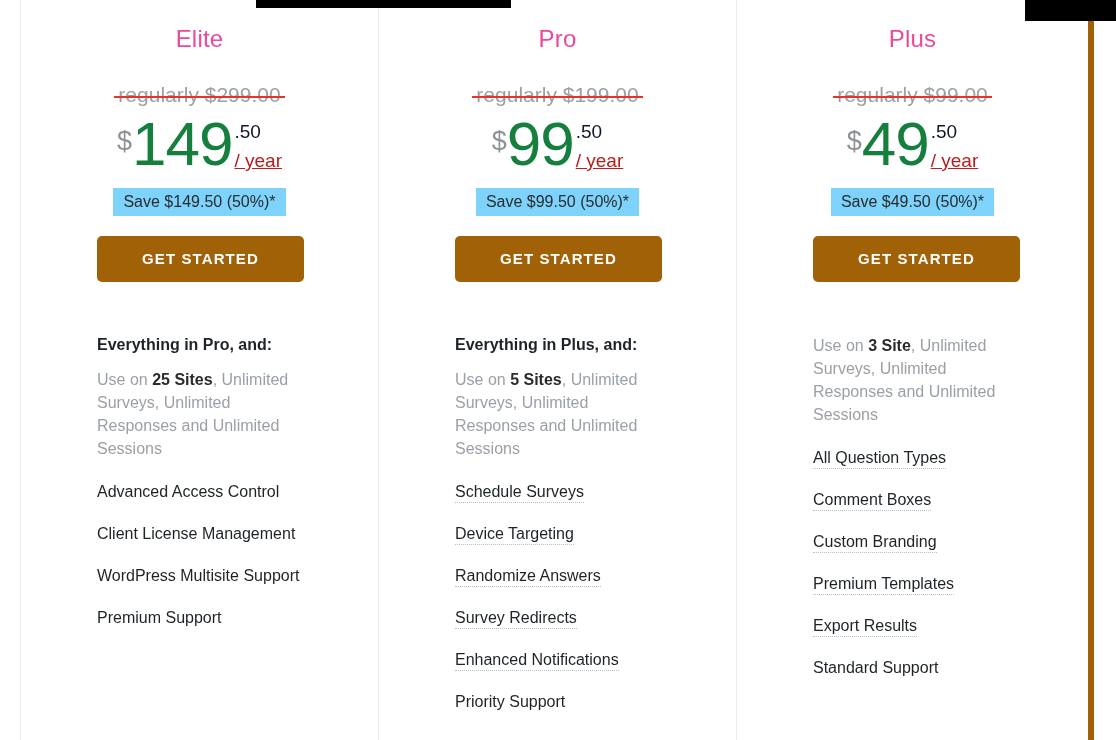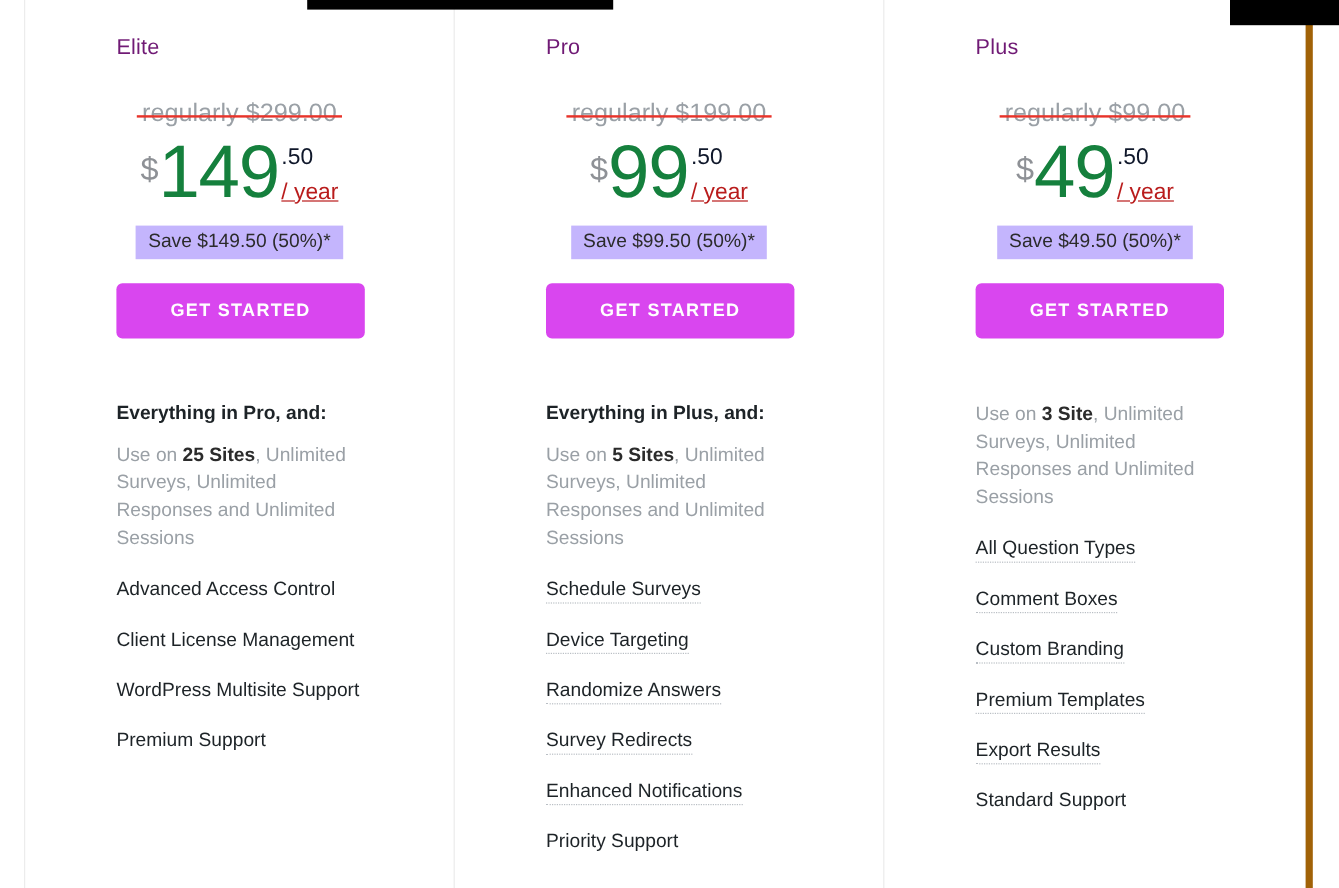--- a/index.html
+++ b/index.html
@@ -45,23 +45,24 @@
     border-right: 6px solid #a16207;
   }
   .col-spacer-left { width: 20px; flex: 0 0 20px; }
 
   .plan-inner {
     padding-left: 76px;
     padding-right: 20px;
   }
 
   .plan-name {
-    font-size: 18px;
+    text-align: center;
+    font-size: 24px;
     font-weight: 300;
-    color: #701a75;
+    color: #ec4899;
     letter-spacing: 0.2px;
     margin: 22px 0 0 0;
     padding-right: 56px;
     line-height: 34px;
   }
 
   .regular-price-wrap {
     text-align: center;
     padding-right: 56px;
     margin-top: 26px;
@@ -130,35 +131,35 @@
     text-decoration: underline;
   }
 
   .save-badge-wrap {
     text-align: center;
     padding-right: 56px;
     margin-top: 8px;
   }
   .save-badge {
     display: inline-block;
-    background: #c4b5fd;
+    background: #7dd3fc;
     color: #2b2b2b;
     font-size: 16px;
     line-height: 19px;
     padding: 4px 10px 5px 10px;
   }
 
   .cta-wrap {
     text-align: center;
     padding-right: 56px;
     margin-top: 20px;
   }
   .cta-button {
     display: inline-block;
-    background: #d946ef;
+    background: #a16207;
     color: #ffffff;
     font-size: 15px;
     font-weight: bold;
     letter-spacing: 1.1px;
     border: none;
     border-radius: 5px;
     padding: 14px 0 15px 0;
     width: 207px;
     cursor: pointer;
     font-family: "Liberation Sans", sans-serif;

